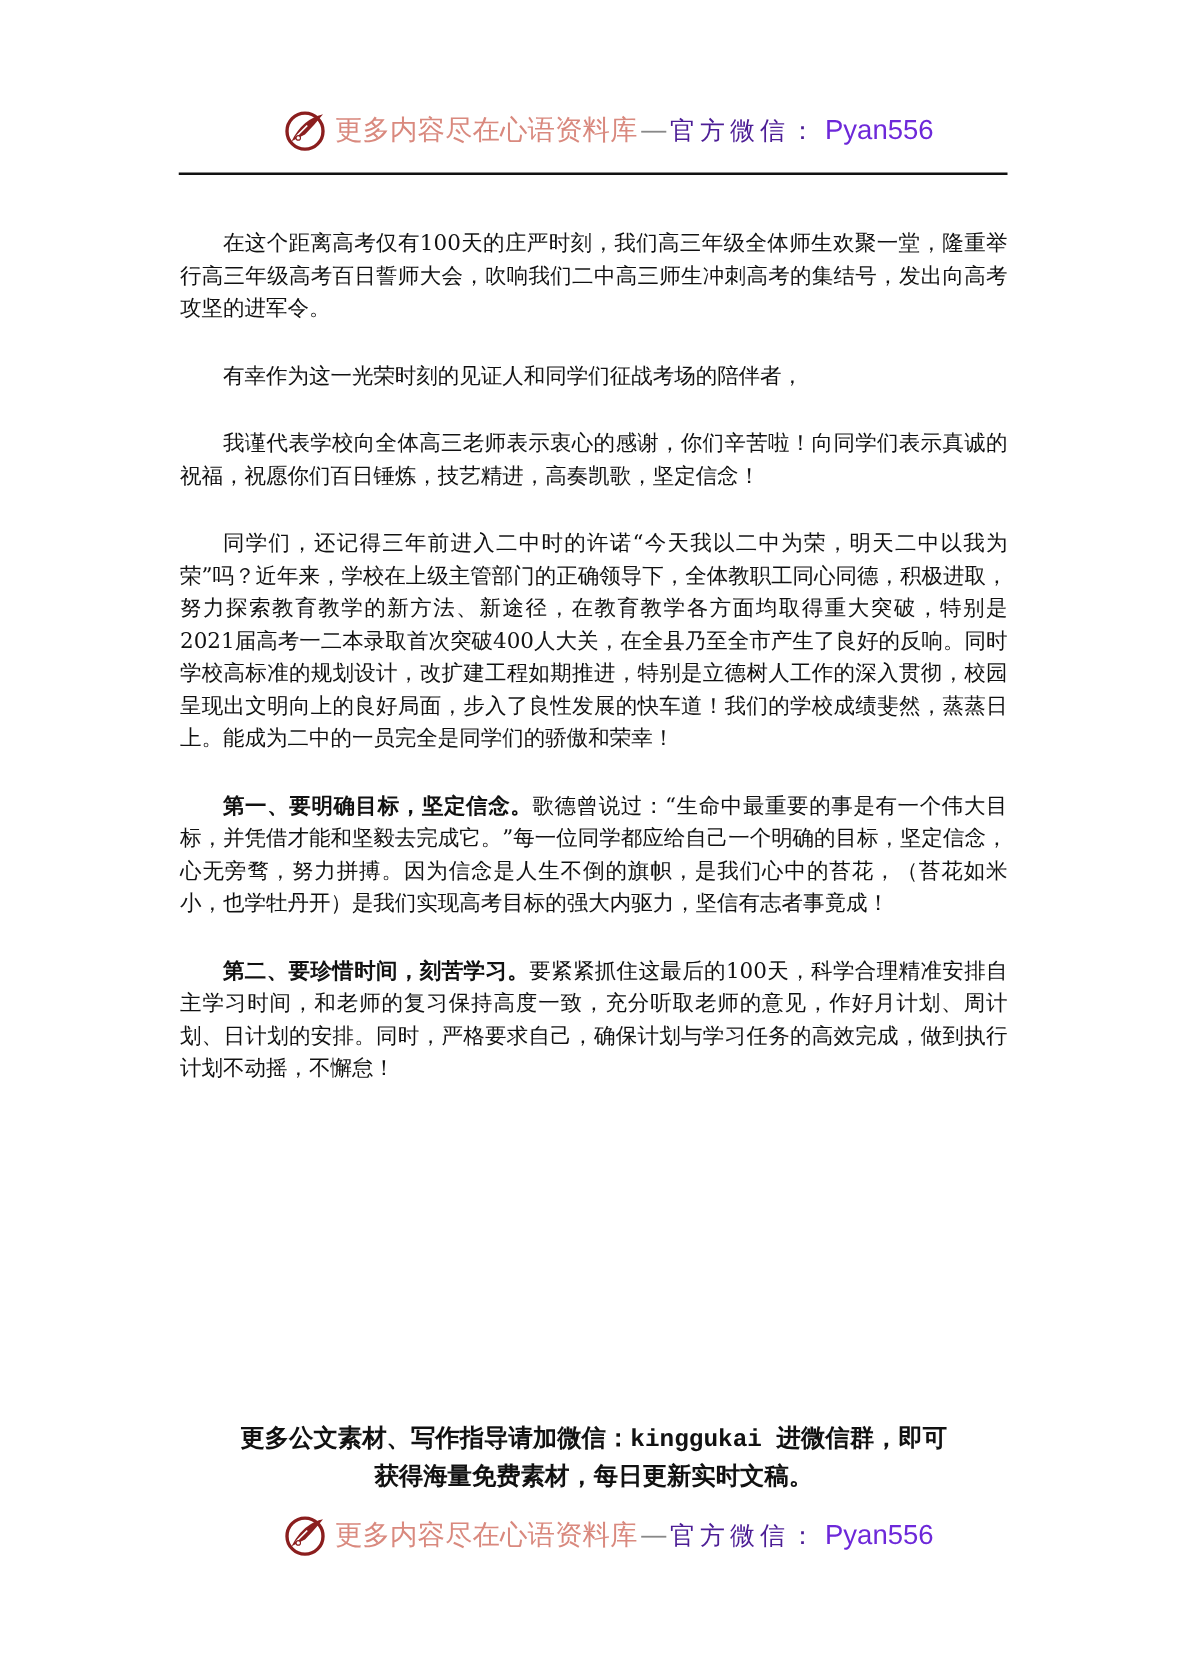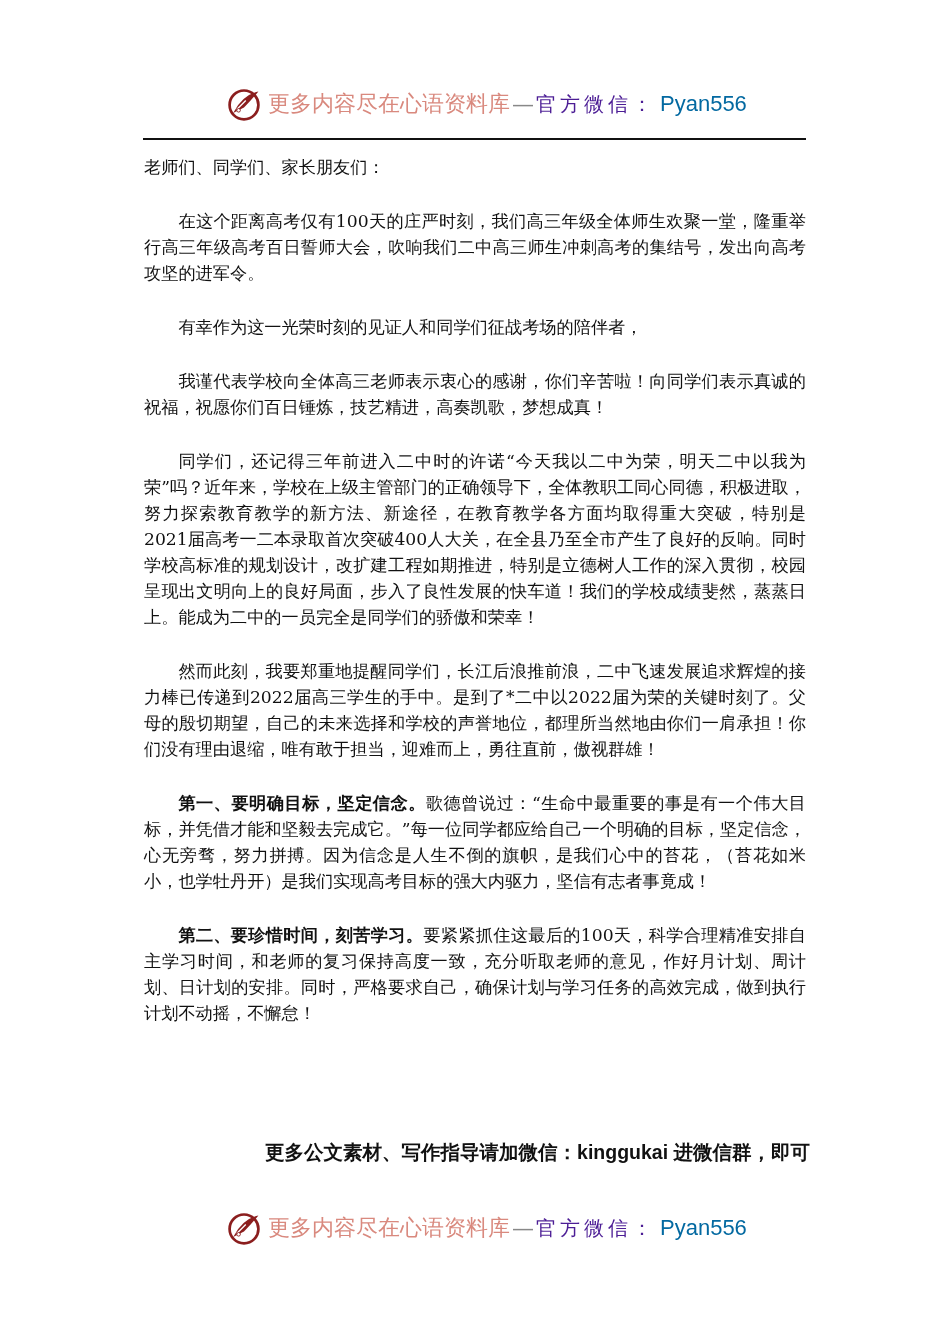--- a/index.html
+++ b/index.html
@@ -5,61 +5,60 @@
   html, body { margin: 0; padding: 0; background: #ffffff; }
   body { width: 950px; height: 1344px; position: relative; overflow: hidden;
          font-family: "DejaVu Serif", "Liberation Serif", serif; color: #111; }
   .banner { position: absolute; left: 226px; height: 44px; display: flex; align-items: center; }
   .banner.top { top: 82px; }
   .banner.bottom { top: 1206px; }
   .logo { width: 36px; height: 36px; margin-right: 6px; }
   .banner-red { font-family: "DejaVu Serif", serif; font-size: 22px; color: #d9897e; letter-spacing: 0px; text-align: center; }
   .banner-dash { font-size: 22px; color: #888; margin: 0 2px; }
   .banner-gray { font-family: "DejaVu Serif", serif; font-size: 20px; color: #4c1d95; letter-spacing: 4px; }
-  .banner-id { font-family: "Liberation Sans", sans-serif; font-size: 22px; color: #0369a1; margin-left: 4px; }
+  .banner-id { font-family: "Liberation Sans", sans-serif; font-size: 22px; color: #6d28d9; margin-left: 4px; }
   .rule { position: absolute; left: 143px; top: 138px; width: 663px; height: 2px; background: #111; }
   .content { position: absolute; left: 144px; top: 154px; width: 662px;
              font-size: 17.2px; line-height: 26px; }
   .content p { margin: 0 0 8px 0; text-align: justify; }
   .content p.indent { text-indent: 2em; margin-top: 28px; }
   .content b { font-weight: bold; }
-  .promo { position: absolute; left: 140px; top: 1137px; width: 670px; text-align: right;
-           font-family: Liberation Sans, sans-serif; font-weight: bold; font-size: 19.5px; line-height: 30px; color: #111; }
+  .promo { position: absolute; left: 140px; top: 1137px; width: 670px; text-align: center;
+           font-family: Liberation Mono, monospace; font-weight: bold; font-size: 19.5px; line-height: 30px; color: #111; }
 </style>
 </head>
 <body>
 
 <div class="banner top">
   <svg class="logo" viewBox="0 0 40 40">
     <circle cx="20" cy="21" r="16" fill="none" stroke="#8b1e1e" stroke-width="3"></circle>
     <path d="M8 30 Q18 10 36 6 Q28 16 20 24 Z" fill="#8b1e1e"></path>
     <path d="M12 26 L22 16" stroke="#fff" stroke-width="1.5"></path>
     <circle cx="14" cy="27" r="2" fill="#fff" stroke="#8b1e1e" stroke-width="1"></circle>
   </svg>
   <span class="banner-red">更多内容尽在心语资料库</span>
   <span class="banner-dash">—</span>
   <span class="banner-gray">官方微信：</span>
   <span class="banner-id">Pyan556</span>
 </div>
 
 <div class="rule"></div>
 
 <div class="content">
-  <p>老师们、同学们、家长朋友们：</p>
   <p class="indent">在这个距离高考仅有100天的庄严时刻，我们高三年级全体师生欢聚一堂，隆重举行高三年级高考百日誓师大会，吹响我们二中高三师生冲刺高考的集结号，发出向高考攻坚的进军令。</p>
   <p class="indent">有幸作为这一光荣时刻的见证人和同学们征战考场的陪伴者，</p>
-  <p class="indent">我谨代表学校向全体高三老师表示衷心的感谢，你们辛苦啦！向同学们表示真诚的祝福，祝愿你们百日锤炼，技艺精进，高奏凯歌，梦想成真！</p>
+  <p class="indent">我谨代表学校向全体高三老师表示衷心的感谢，你们辛苦啦！向同学们表示真诚的祝福，祝愿你们百日锤炼，技艺精进，高奏凯歌，坚定信念！</p>
   <p class="indent">同学们，还记得三年前进入二中时的许诺“今天我以二中为荣，明天二中以我为荣”吗？近年来，学校在上级主管部门的正确领导下，全体教职工同心同德，积极进取，努力探索教育教学的新方法、新途径，在教育教学各方面均取得重大突破，特别是2021届高考一二本录取首次突破400人大关，在全县乃至全市产生了良好的反响。同时学校高标准的规划设计，改扩建工程如期推进，特别是立德树人工作的深入贯彻，校园呈现出文明向上的良好局面，步入了良性发展的快车道！我们的学校成绩斐然，蒸蒸日上。能成为二中的一员完全是同学们的骄傲和荣幸！</p>
-  <p class="indent">然而此刻，我要郑重地提醒同学们，长江后浪推前浪，二中飞速发展追求辉煌的接力棒已传递到2022届高三学生的手中。是到了*二中以2022届为荣的关键时刻了。父母的殷切期望，自己的未来选择和学校的声誉地位，都理所当然地由你们一肩承担！你们没有理由退缩，唯有敢于担当，迎难而上，勇往直前，傲视群雄！</p>
   <p class="indent"><b>第一、要明确目标，坚定信念。</b><span>歌德曾说过：“生命中最重要的事是有一个伟大目标，并凭借才能和坚毅去完成它。”每一位同学都应给自己一个明确的目标，坚定信念，心无旁骛，努力拼搏。因为信念是人生不倒的旗帜，是我们心中的苔花，（苔花如米小，也学牡丹开）是我们实现高考目标的强大内驱力，坚信有志者事竟成！</span></p>
   <p class="indent"><b>第二、要珍惜时间，刻苦学习。</b><span>要紧紧抓住这最后的100天，科学合理精准安排自主学习时间，和老师的复习保持高度一致，充分听取老师的意见，作好月计划、周计划、日计划的安排。同时，严格要求自己，确保计划与学习任务的高效完成，做到执行计划不动摇，不懈怠！</span></p>
 </div>
 
 <div class="promo">
   <div>更多公文素材、写作指导请加微信：kinggukai 进微信群，即可</div>
+  <div>获得海量免费素材，每日更新实时文稿。</div>
 </div>
 
 <div class="banner bottom">
   <svg class="logo" viewBox="0 0 40 40">
     <circle cx="20" cy="21" r="16" fill="none" stroke="#8b1e1e" stroke-width="3"></circle>
     <path d="M8 30 Q18 10 36 6 Q28 16 20 24 Z" fill="#8b1e1e"></path>
     <path d="M12 26 L22 16" stroke="#fff" stroke-width="1.5"></path>
     <circle cx="14" cy="27" r="2" fill="#fff" stroke="#8b1e1e" stroke-width="1"></circle>
   </svg>
   <span class="banner-red">更多内容尽在心语资料库</span>

